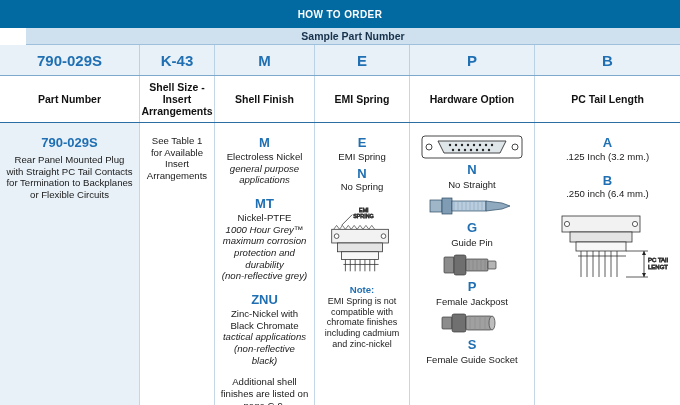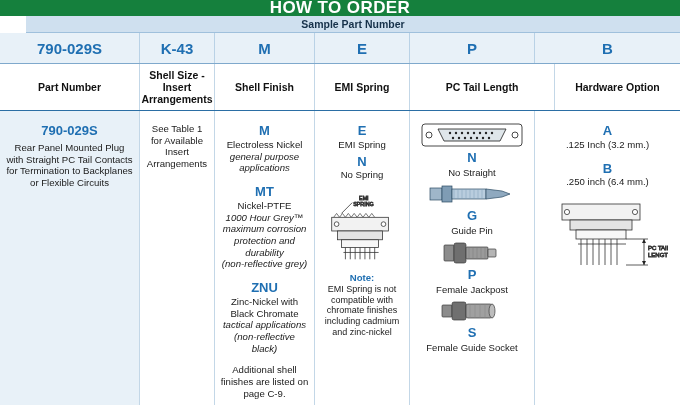--- a/index.html
+++ b/index.html
@@ -7,23 +7,23 @@
     width:680px;height:405px;
     background:#ffffff;
     font-family:"Liberation Sans", sans-serif;
     color:#1a1a1a;
     overflow:hidden;
   }
   .sheet{position:relative;width:680px;height:405px;box-sizing:border-box;}
 
   
   .title-bar{
-    height:16px;background:#15803d;color:#ffffff;
+    height:28px;background:#0369a1;color:#ffffff;
     display:flex;align-items:center;justify-content:center;
-    font-weight:bold;font-size:17px;letter-spacing:.4px;
+    font-weight:bold;font-size:10px;letter-spacing:.4px;
   }
   .subtitle-bar{
     height:16px;background:#cfe0ef;color:#16314a;
     display:flex;align-items:center;justify-content:center;
     font-weight:bold;font-size:10.5px;
     border-bottom:1px solid #9fc0dc;
     margin-left:26px;
   }
 
   
@@ -101,22 +101,22 @@
     <div class="code-cell w4">E</div>
     <div class="code-cell w5">P</div>
     <div class="code-cell w6">B</div>
   </div>
 
   <div class="head-row">
     <div class="head-cell w1">Part Number</div>
     <div class="head-cell w2">Shell Size - Insert Arrangements</div>
     <div class="head-cell w3">Shell Finish</div>
     <div class="head-cell w4">EMI Spring</div>
+    <div class="head-cell w5">Hardware Option</div>
     <div class="head-cell w6">PC Tail Length</div>
-    <div class="head-cell w5">Hardware Option</div>
   </div>
 
   <div class="body-row">
 
     <div class="col w1 col-1">
       <div class="gap"></div>
       <div class="blue-code">790-029S</div>
       <div class="gap-s"></div>
       <div>Rear Panel Mounted Plug with Straight PC Tail Contacts for Termination to Backplanes or Flexible Circuits</div>
     </div>

